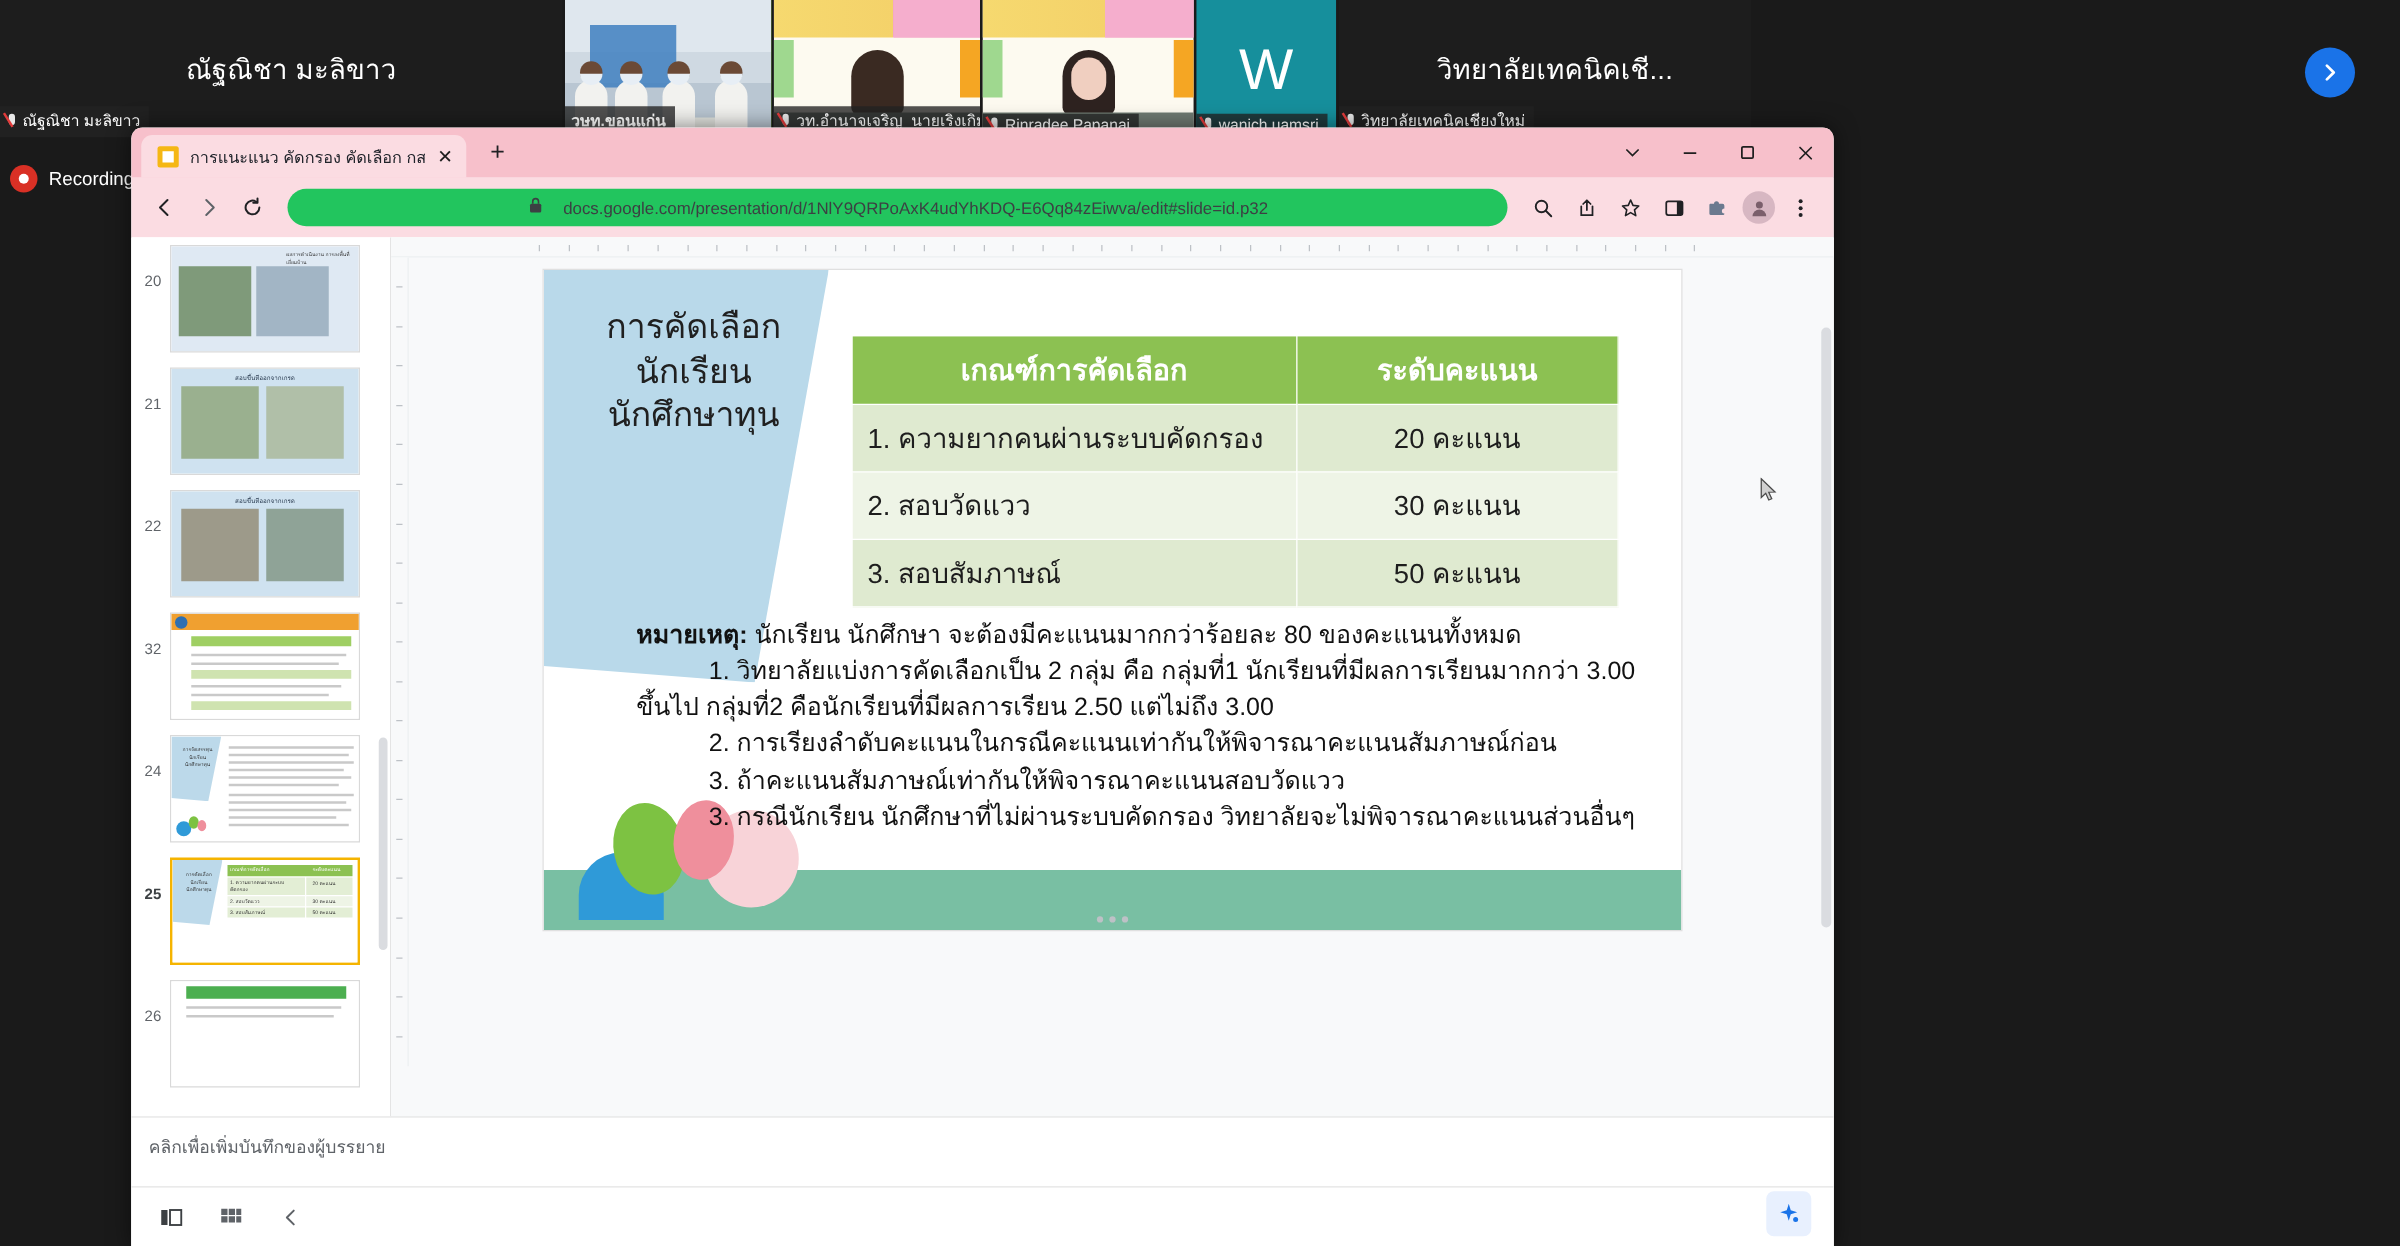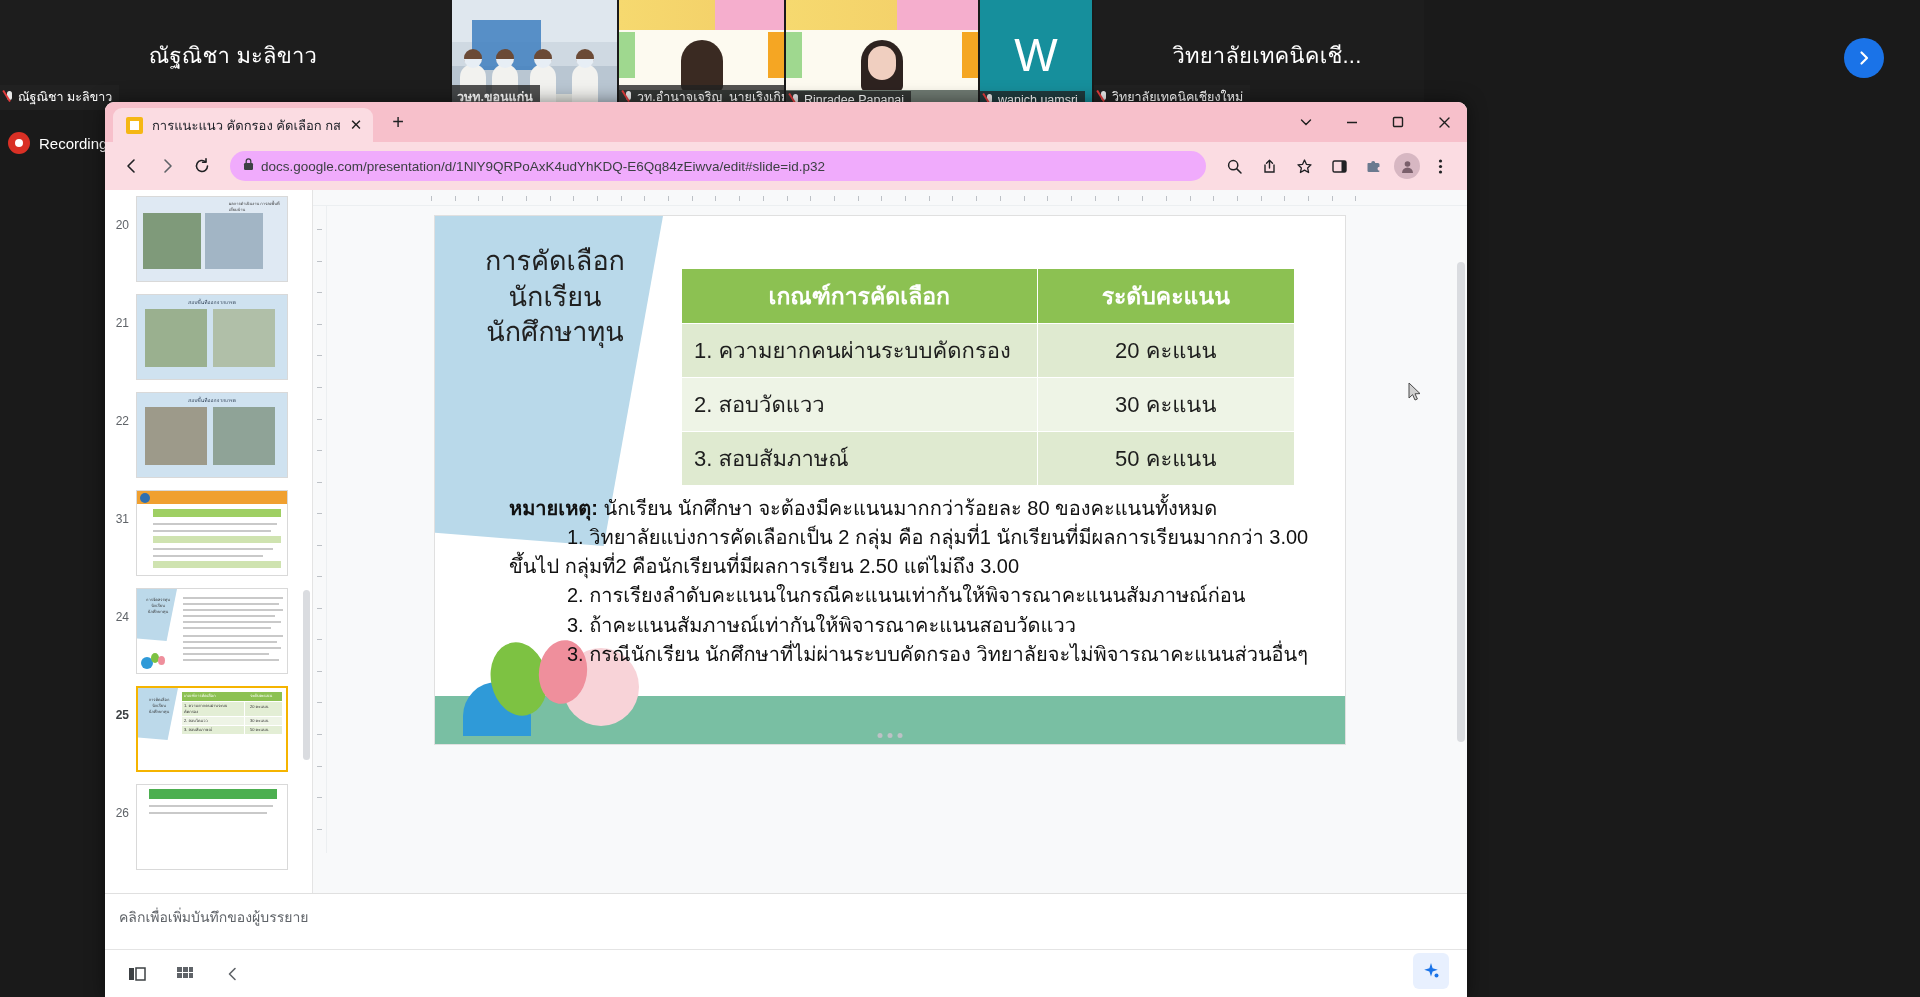--- a/index.html
+++ b/index.html
@@ -222,24 +222,25 @@
     display: flex; align-items: center;
     padding: 0 12px; gap: 5px;
   }
   .nav-btn {
     width: 30px; height: 30px; border-radius: 50%;
     display: flex; align-items: center; justify-content: center;
     color: #202124; cursor: pointer; flex: 0 0 auto;
   }
   #omnibox {
     flex: 1 1 auto; height: 30px; margin: 0 8px;
-    background: #f0abfc; border-radius: 15px;
-    display: flex; align-items: center; gap: 6px;
+    background: #22c55e; border-radius: 15px;
+    display: flex; align-items: center; gap: 16px;
     padding: 0 12px; cursor: text;
     min-width: 0;
+    justify-content: center;
   }
   #omnibox .url-text {
     font-size: 13.5px; color: #3c4043;
     white-space: nowrap; overflow: hidden; text-overflow: ellipsis;
   }
   .tool-icon {
     width: 30px; height: 30px;
     display: flex; align-items: center; justify-content: center;
     color: #202124; cursor: pointer; flex: 0 0 auto;
   }
@@ -520,21 +521,21 @@
           <div class="ribbon-r"></div>
         <div class="head"></div>
           <div class="shoulders"></div>
       </div>
       <span class="tile-label">
         <span class="mic-muted"></span>
         <span>วท.อำนาจเจริญ_นายเริงเกิม...</span>
       </span>
     </div>
 
-    <div class="vtile" style="width:192px">
+    <div class="vtile" style="width:169px">
       <div class="art-poster light">
         <div class="banner"></div>
         <div class="ribbon-l"></div>
           <div class="ribbon-r"></div>
         <div class="head"></div>
           <div class="face"></div>
           <div class="shoulders"></div>
       </div>
       <span class="tile-label">
         <span class="mic-muted"></span>
@@ -704,21 +705,21 @@
             <div class="slide-thumb">
               <div class="mini-photos" style="background:#cfe2f0">
                 <div class="mini-title">สอบขึ้นทีออกจากเกรด</div>
                 <div class="ph" style="left:8px;top:14px;width:62px;height:58px;background:#9d9a8a"></div>
                 <div class="ph" style="left:76px;top:14px;width:62px;height:58px;background:#8fa397"></div>
               </div>
             </div>
           </div>
 
           <div class="slide-thumb-row">
-            <span class="snum">31</span>
+            <span class="snum">32</span>
             <div class="slide-thumb">
               <div class="mini-doc">
                 <div class="bar" style="left:0;top:0;width:152px;height:13px;background:#f0a030"></div>
                 <div class="mini-blue" style="left:3px;top:2px;width:10px;height:10px;border-radius:50%;background:#2f6fb0"></div>
                 <div class="bar" style="left:16px;top:18px;width:128px;height:8px;background:#9fcf63"></div>
                 <div class="ln" style="left:16px;top:32px;width:124px"></div>
                 <div class="ln" style="left:16px;top:39px;width:118px"></div>
                 <div class="bar" style="left:16px;top:45px;width:128px;height:7px;background:#cfe3b0"></div>
                 <div class="ln" style="left:16px;top:57px;width:120px"></div>
                 <div class="ln" style="left:16px;top:64px;width:110px"></div>

